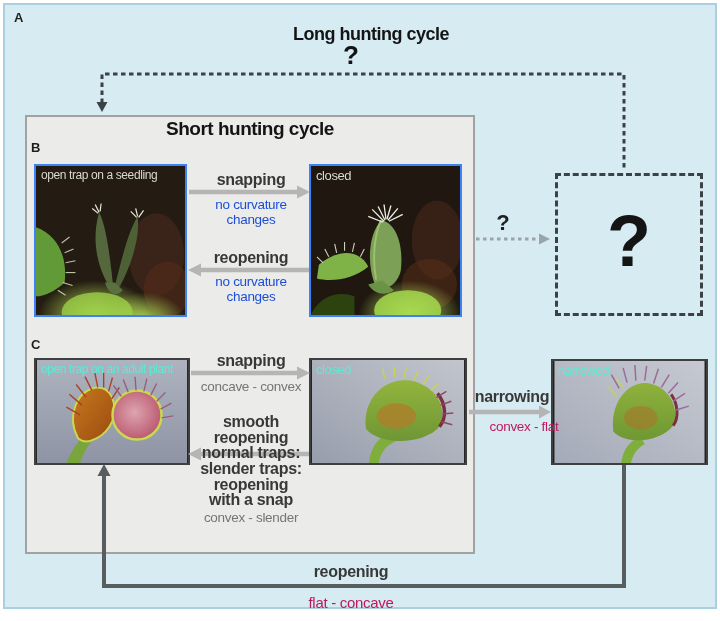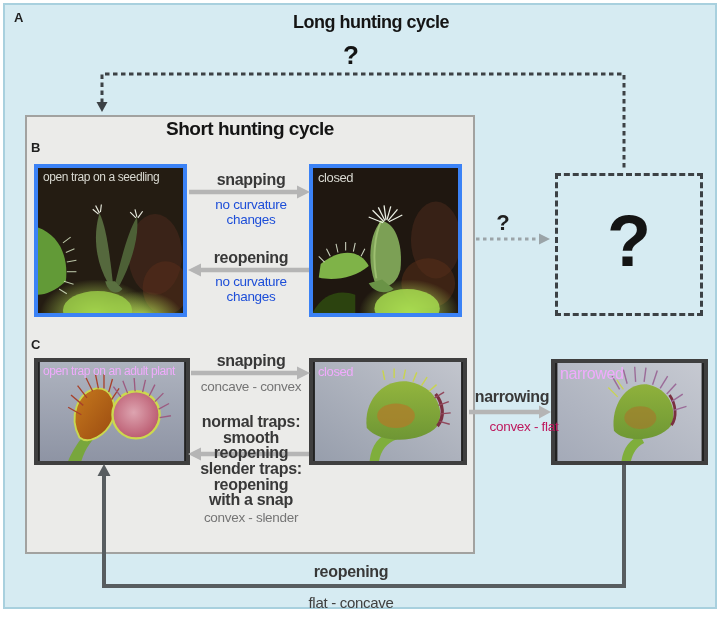--- a/index.html
+++ b/index.html
@@ -4,25 +4,25 @@
 <style>
   * { box-sizing: border-box; margin: 0; padding: 0; }
   html,body { width:720px; height:621px; background:#ffffff; font-family:"Liberation Sans", sans-serif; position:relative; overflow:hidden; }
   .figure { position:absolute; left:3px; top:3px; width:714px; height:606px; background:#d6ebf2; border:2px solid #a8d0de; }
   .abs { position:absolute; }
   .ctr { text-align:center; }
   .panel-letter { font-weight:bold; font-size:13px; color:#1f1f1f; letter-spacing:0.5px; }
   .fig-title { font-weight:bold; font-size:18px; letter-spacing:-0.5px; color:#141414; }
   .sub-title { font-weight:bold; font-size:19px; letter-spacing:-0.5px; color:#141414; }
   .short-box { left:20px; top:110px; width:450px; height:439px; background:#ebebe9; border:2px solid #a2a2a0; }
-  .photo { position:absolute; border:4px solid #3b82f6; overflow:hidden; background:#222; }
+  .photo { position:absolute; border:2px solid #3b82f6; overflow:hidden; background:#222; }
   .photo svg { display:block; width:100%; height:100%; }
   .caption { position:absolute; top:2px; left:5px; font-size:12px; letter-spacing:-0.4px; white-space:nowrap; }
   .cap-light { color:#d9d9d1; }
-  .cap-dark { color:#f0abfc; }
+  .cap-dark { color:#5eead4; }
   .arrow-label { font-size:16px; font-weight:bold; letter-spacing:-0.3px; color:#383838; line-height:15.5px; }
   .arrow-note { font-size:13.5px; letter-spacing:-0.3px; color:#1d4ed8; line-height:15px; }
   .note-muted { color:#757575; }
   .colB { left:184px; width:124px; }
   .colN { left:460px; width:94px; }
   .colBot { left:102px; width:488px; }
   .dash-box { left:550px; top:168px; width:148px; height:143px; border:3px dashed #3c4145; display:flex; align-items:center; justify-content:center; }
   .q-big { font-size:72px; font-weight:bold; color:#141414; line-height:1; padding-bottom:8px; }
   .q-top { font-size:26px; font-weight:bold; color:#141414; }
   .q-mid { font-size:22px; font-weight:bold; color:#1f1f1f; }
@@ -217,21 +217,21 @@
           <line x1="109" y1="27" x2="117" y2="14"></line>
         <line x1="116" y1="33" x2="126" y2="22"></line>
           <line x1="121" y1="41" x2="133" y2="33"></line>
         <line x1="124" y1="50" x2="137" y2="46"></line>
       </g>
       <g stroke="#c9d44e" stroke-width="1.3">
         <line x1="64" y1="36" x2="54" y2="26"></line>
           <line x1="70" y1="28" x2="63" y2="18"></line>
       </g>
     </svg>
-    <div class="caption cap-dark" style="font-size:16px;">narrowed</div>
+    <div class="caption cap-dark" style="font-size:13px;">narrowed</div>
   </div>
 
   <svg id="connectors" width="720" height="621" viewBox="0 0 720 621">
 
     <path d="M97 98 L97 69 L619 69 L619 163" fill="none" stroke="#3c4145" stroke-width="3" stroke-dasharray="4.5 3.5"></path>
     <polygon points="97,107 91.5,97 102.5,97" fill="#3c4145"></polygon>
 
     <line x1="471" y1="234" x2="534" y2="234" stroke="#9ba4a8" stroke-width="3" stroke-dasharray="3.5 3.5"></line>
     <polygon points="545,234 534,228.5 534,239.5" fill="#9ba4a8"></polygon>
 
@@ -249,21 +249,21 @@
 
     <path d="M619 460 L619 581 L99 581 L99 470" fill="none" stroke="#585d60" stroke-width="4"></path>
     <polygon points="99,459 92.5,471 105.5,471" fill="#585d60"></polygon>
   </svg>
 
   <div class="abs dash-box">
     <span class="q-big">?</span>
   </div>
 
   <div class="abs panel-letter" style="left:9px; top:5px;">A</div>
-  <div class="abs ctr fig-title" style="left:0; top:7px; width:700px;padding-left:32px;">Long hunting cycle</div>
+  <div class="abs ctr fig-title" style="left:0; top:19px; width:700px;padding-left:32px;">Long hunting cycle</div>
   <div class="abs ctr q-top" style="left:0; top:35px; width:692px;">?</div>
 
   <div class="abs ctr sub-title" style="left:20px; top:113px; width:450px;">Short hunting cycle</div>
   <div class="abs panel-letter" style="left:26px; top:135px;">B</div>
   <div class="abs panel-letter" style="left:26px; top:332px;">C</div>
 
   <div class="abs ctr colB arrow-label" style="top:167px;">snapping</div>
   <div class="abs ctr colB arrow-note" style="top:192px;">
     <div>no curvature</div>
     <div>changes</div>
@@ -272,29 +272,29 @@
   <div class="abs ctr colB arrow-note" style="top:269px;">
     <div>no curvature</div>
     <div>changes</div>
   </div>
 
   <div class="abs ctr q-mid" style="left:486px; top:205px; width:24px;">?</div>
 
   <div class="abs ctr colB arrow-label" style="top:348px;">snapping</div>
   <div class="abs ctr colB arrow-note note-muted" style="top:374px;">concave - convex</div>
   <div class="abs ctr colB arrow-label" style="top:409px;">
+    <div>smooth reopening</div>
     <div>normal traps:</div>
-    <div>smooth reopening</div>
   </div>
   <div class="abs ctr colB arrow-label" style="top:456px;">
     <div>slender traps:</div>
     <div>reopening</div>
     <div>with a snap</div>
   </div>
   <div class="abs ctr colB arrow-note note-muted" style="top:505px;">convex - slender</div>
 
   <div class="abs ctr colN arrow-label" style="top:384px;">narrowing</div>
   <div class="abs ctr colN arrow-note" style="top:414px; color:#be185d;padding-left:24px;">convex - flat</div>
 
   <div class="abs ctr colBot" style="top:558px; font-size:16px; font-weight:bold; letter-spacing:-0.3px; color:#383838;">reopening</div>
-  <div class="abs ctr colBot" style="top:589px; font-size:15px; letter-spacing:-0.3px; color:#404040;">flat - concave</div>
+  <div class="abs ctr colBot" style="top:589px; font-size:15px; letter-spacing:-0.3px; color:#be185d;">flat - concave</div>
 
 </div>
 
 </body></html>

